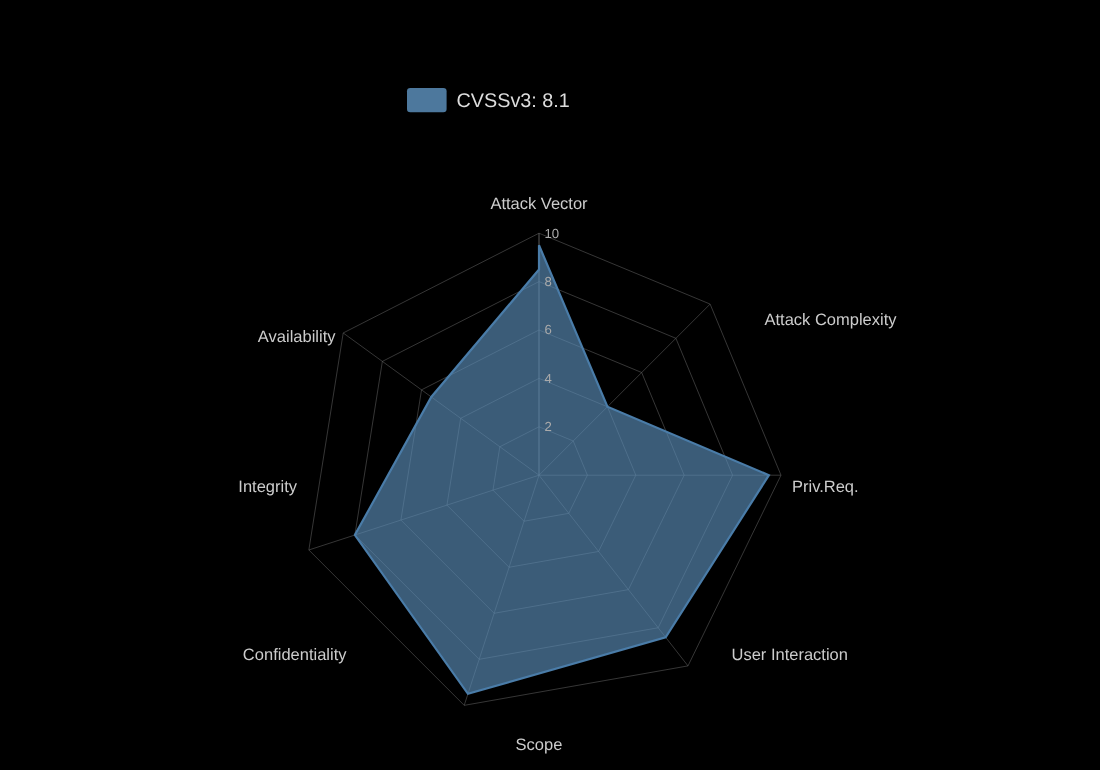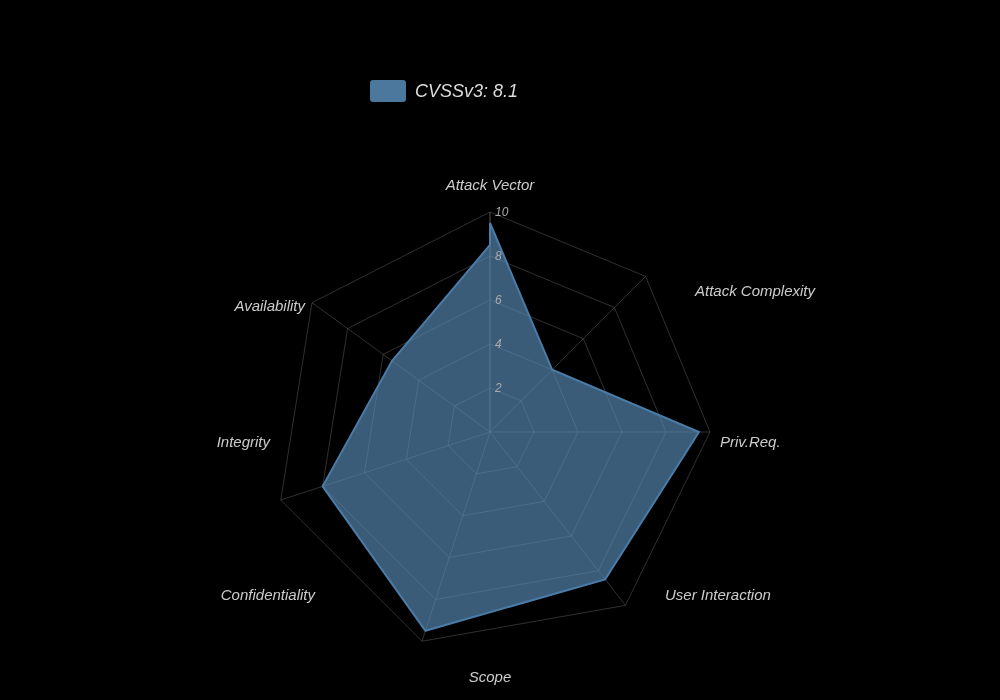--- a/index.html
+++ b/index.html
@@ -9,21 +9,20 @@
       height: 700px;
       display: flex;
       align-items: center;
       justify-content: center;
       font-family: Arial, sans-serif;
     }
     .chart-container {
       position: relative;
       width: 1000px;
       height: 577px;
-      font-style: italic;
     }
     svg {
       width: 1000px;
       height: 700px;
     }
   </style>
 </head>
 <body>
 
 <div class="chart-container">

